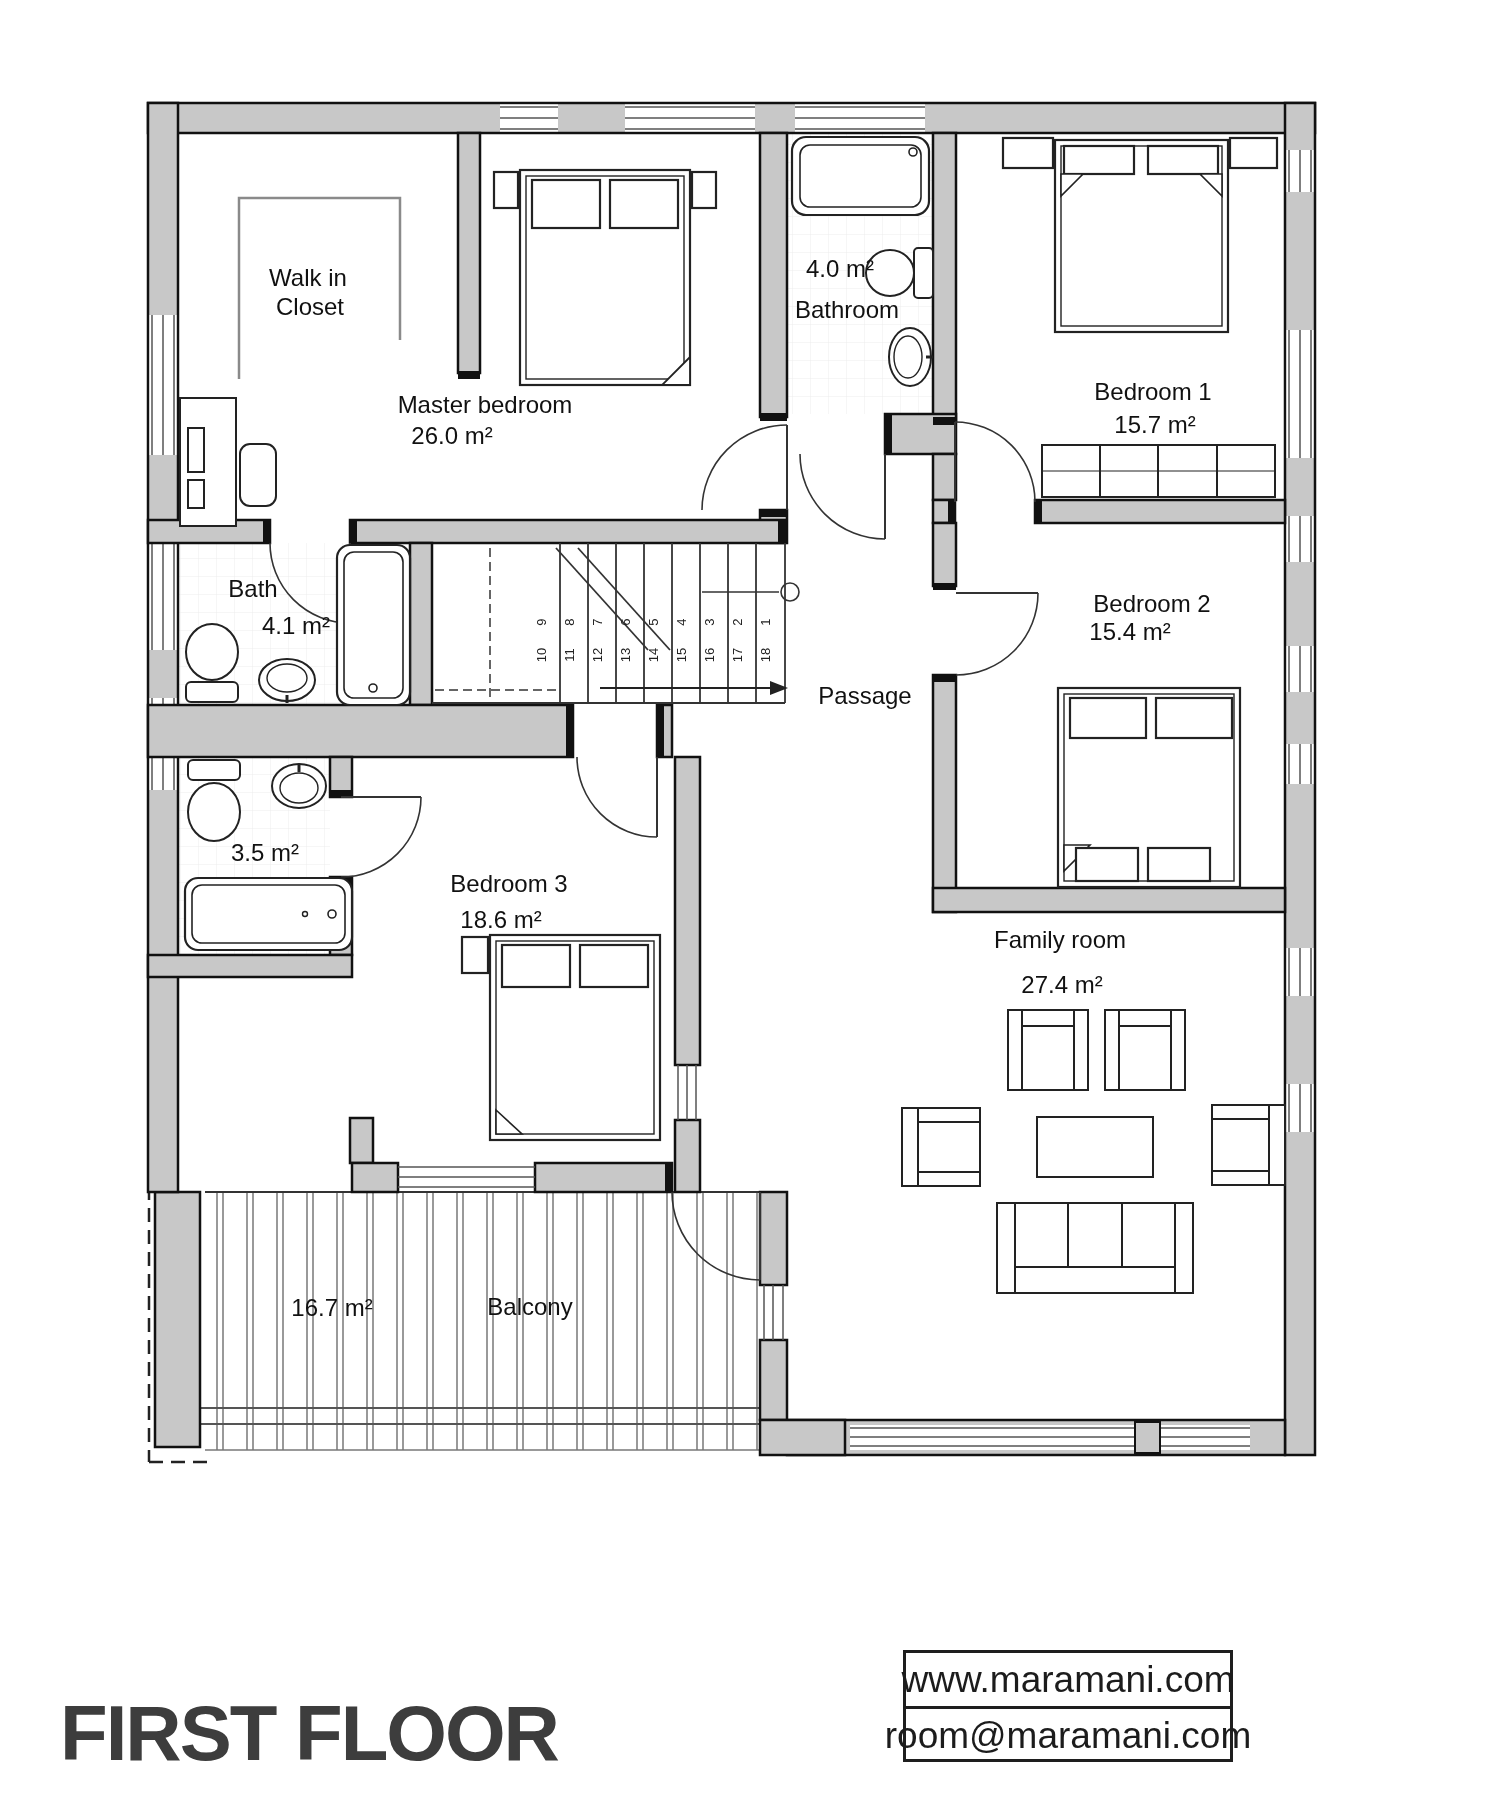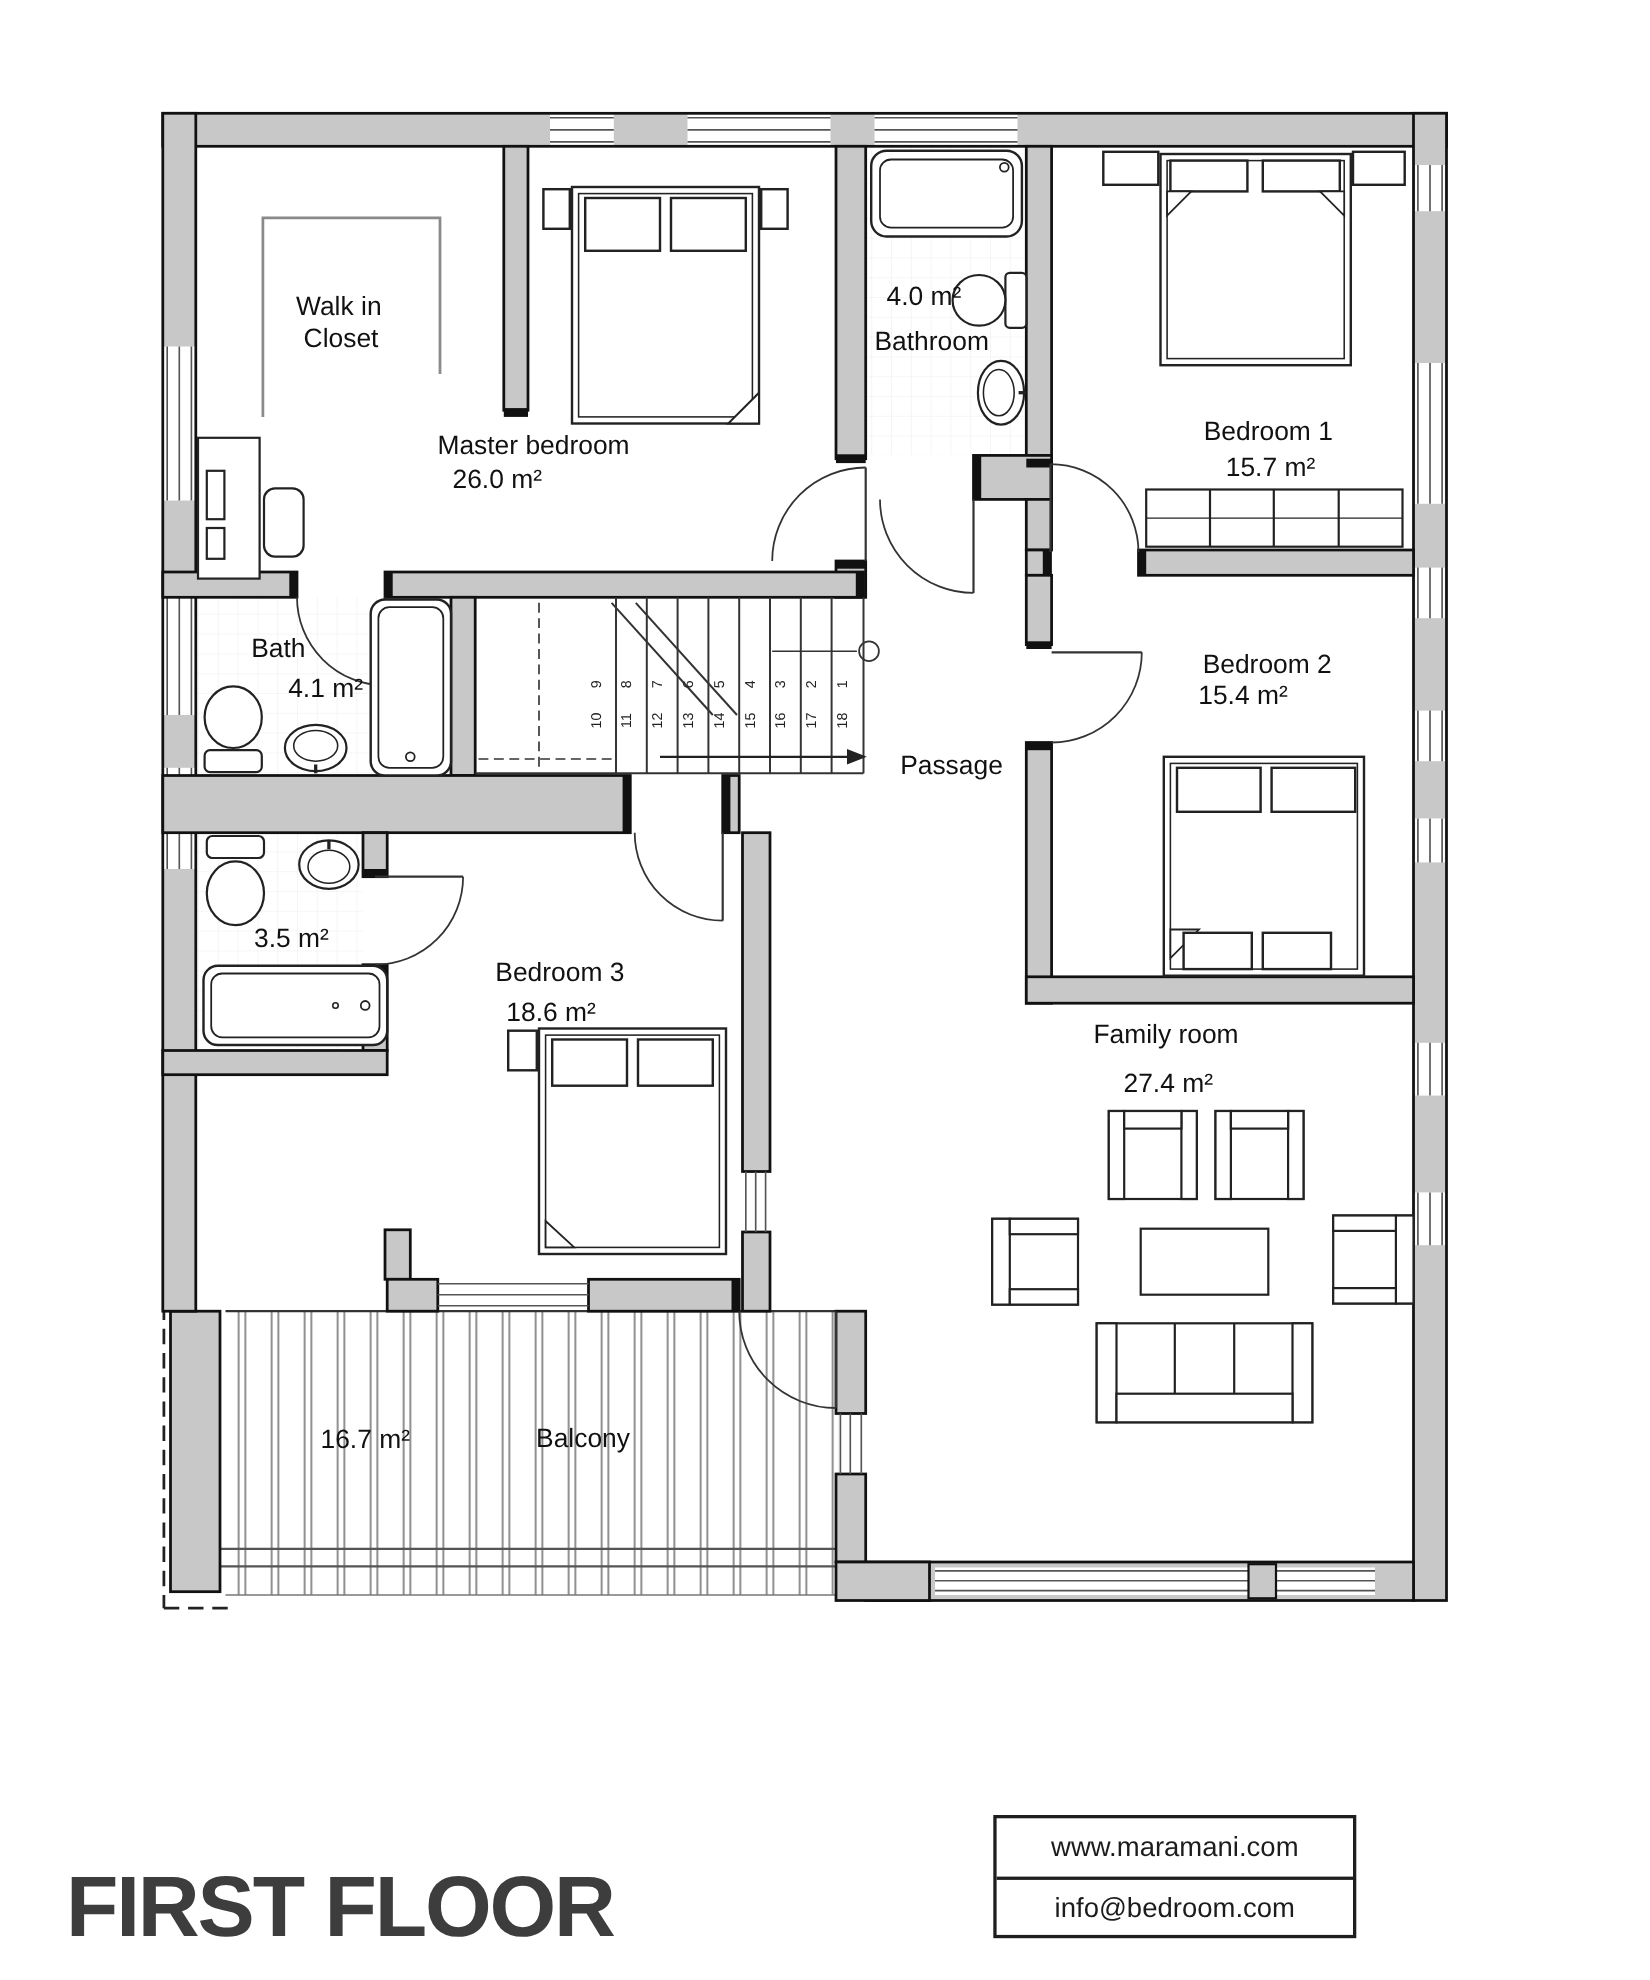--- a/index.html
+++ b/index.html
@@ -6,21 +6,21 @@
   .page{position:relative;width:1380px;height:1800px;background:#fff;overflow:hidden;
         font-family:"Liberation Sans",sans-serif;}
   svg text{font-family:"Liberation Sans",sans-serif;fill:#111;}
   .room-label{font-size:24px;}
   .step-num{font-size:13px;fill:#222;}
   .footer-title{position:absolute;left:44px;top:1688px;font-size:78px;font-weight:bold;
                 color:#3d3d3d;letter-spacing:-2px;white-space:nowrap;margin-left:16px;}
   .contact-box{position:absolute;left:903px;top:1650px;width:330px;height:112px;
                border:3px solid #1e1e1e;box-sizing:border-box;background:#fff;}
   .contact-row{height:53px;display:flex;align-items:center;justify-content:center;
-               font-size:25px;color:#1c1c1c;white-space:nowrap;}
+               font-size:37px;color:#1c1c1c;white-space:nowrap;}
   .contact-row.first{border-bottom:3px solid #1e1e1e;}
   .id-box{position:absolute;left:1233px;top:1648px;width:242px;height:112px;
           border:3px solid #1e1e1e;box-sizing:border-box;background:#fff;
           display:flex;align-items:center;justify-content:center;
           font-size:46px;color:#2e2e2e;white-space:nowrap;}
 </style>
 </head>
 <body>
 
 <div class="page">
@@ -470,17 +470,17 @@
     <text class="room-label" x="332" y="1316" text-anchor="middle">16.7 m²</text>
     <text class="room-label" x="530" y="1315" text-anchor="middle">Balcony</text>
   </g>
 </svg>
 
 
 <div class="footer-title">FIRST FLOOR</div>
 
 <div class="contact-box">
   <div class="contact-row first">www.maramani.com</div>
-  <div class="contact-row">info@bedroom.com</div>
+  <div class="contact-row">room@maramani.com</div>
 </div>
 
 
 </div>
 
 </body></html>

